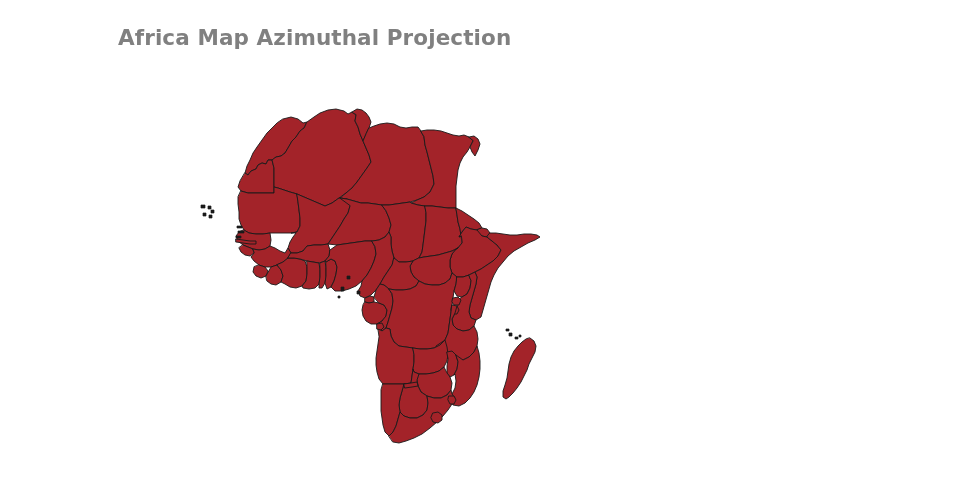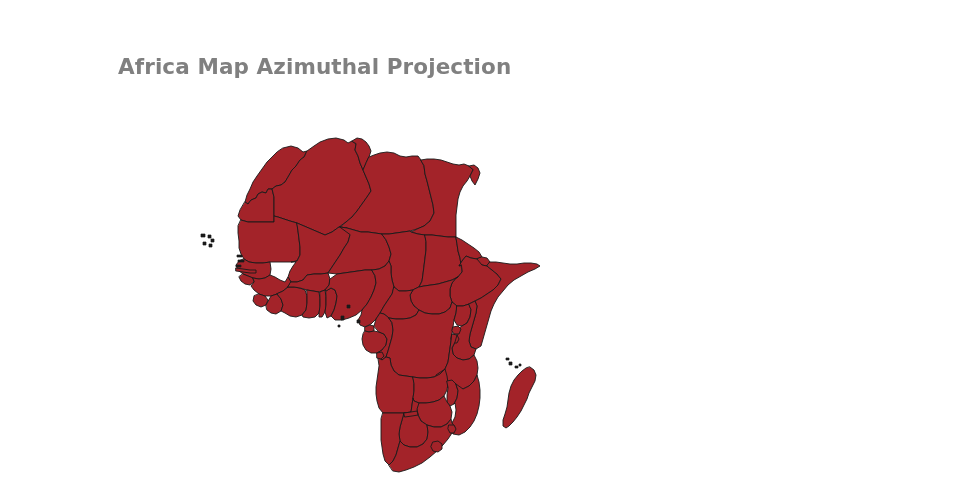--- a/index.html
+++ b/index.html
@@ -14,21 +14,20 @@
     overflow: hidden;
     position: relative;
   }
   #figure {
     position: absolute;
     left: 0;
     top: 0;
     width: 960px;
     height: 464px;
     background: #ffffff;
-    margin-top: 29px;
   }
   #chart-title {
     position: absolute;
     left: 118px;
     top: 24px;
     font-size: 21.5px;
     font-weight: bold;
     color: #808080;
     letter-spacing: 0.1px;
     white-space: nowrap;

